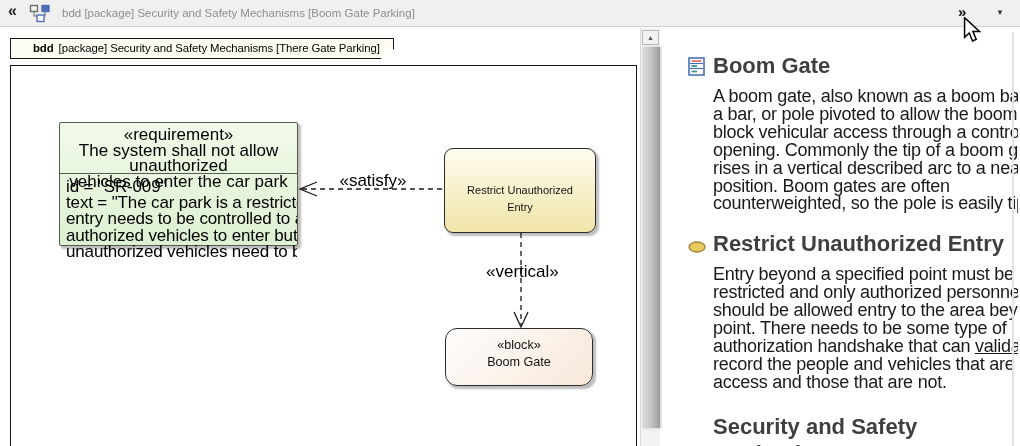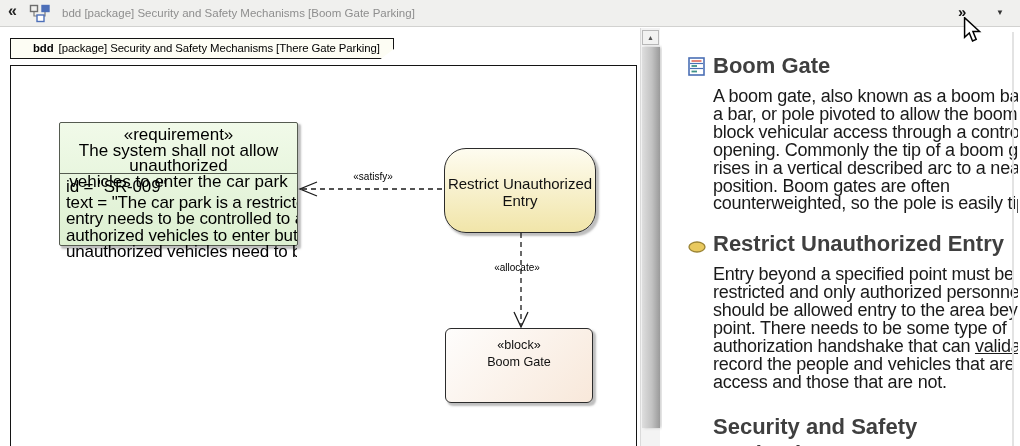--- a/index.html
+++ b/index.html
@@ -41,34 +41,34 @@
   .req{
     left:59px;top:122px;width:239px;height:124px;
     border:1.2px solid var(--requirement-border,#555b50);border-radius:2px;
     background:linear-gradient(180deg,var(--requirement-fill-top,#f1fae9),var(--requirement-fill-bottom,#ddf0d1));
     font-size:17px;color:#000;
   }
   .req-head{height:51px;border-bottom:1.2px solid var(--requirement-border,#555b50);
     box-sizing:border-box;padding-top:4px;line-height:15.6px;white-space:pre-line;}
   .req-body{text-align:left;padding:5px 4px 0 6px;line-height:16.2px;white-space:pre;overflow:hidden;letter-spacing:-0.15px;}
   .usecase{
-    left:444px;top:148px;width:152px;height:85px;border-radius:22px;
+    left:444px;top:148px;width:152px;height:85px;border-radius:9px;
     border:1.3px solid var(--node-border,#2b2b2b);
     background:linear-gradient(180deg,var(--usecase-fill-top,#fefcf0),var(--usecase-fill-bottom,#f1e5a9));
-    font-size:15px;color:#111;padding-top:9px;line-height:17px;white-space:pre-line;
+    font-size:11px;color:#111;padding-top:16px;line-height:17px;white-space:pre-line;
   }
   .block{
-    left:445px;top:328px;width:148px;height:75px;border-radius:6px;
+    left:445px;top:328px;width:148px;height:58px;border-radius:12px;
     border:1.3px solid var(--node-border,#2b2b2b);
     background:linear-gradient(135deg,var(--block-fill-top,#fefdfc),var(--block-fill-bottom,#f8e8da));
     font-size:12.6px;color:#111;padding-top:8px;line-height:17px;
   }
   .conn-svg{position:absolute;overflow:visible;}
   .conn-label{
-    position:absolute;font-size:10px;color:#000;white-space:nowrap;text-align:center;
+    position:absolute;font-size:17px;color:#000;white-space:nowrap;text-align:center;
   }
   
   .vscroll{position:absolute;left:640px;top:28px;width:20px;height:418px;
     background:#f3f3f3;border-left:1px solid #dadada;box-sizing:border-box;}
   .vscroll-up{position:absolute;left:1px;top:2px;width:17px;height:15px;
     background:#f2f2f1;border:1px solid #b9b9b9;box-sizing:border-box;
     font-size:7px;color:#555;text-align:center;line-height:13px;}
   .vscroll-thumb{position:absolute;left:1px;top:19px;width:18px;height:381px;
     background:linear-gradient(90deg,#dedede 0%,#c2c2c2 55%,#9a9a9a 100%);
     box-shadow:2px 0 3px rgba(0,0,0,0.18);}
@@ -137,21 +137,21 @@
   <svg class="conn-svg" style="left:296px;top:145px;" width="152" height="34">
     <line x1="6" y1="17" x2="150" y2="17" stroke="#1a1a1a" stroke-width="1.3" stroke-dasharray="5,4"></line>
     <polyline points="21,10 4,17 21,24" fill="none" stroke="#1a1a1a" stroke-width="1.3"></polyline>
   </svg>
   <div class="conn-label" style="left:338px;top:144px;width:70px;">«satisfy»</div>
 
   <svg class="conn-svg" style="left:505px;top:206px;" width="34" height="96">
     <line x1="16" y1="0" x2="16" y2="92" stroke="#1a1a1a" stroke-width="1.3" stroke-dasharray="5,4"></line>
     <polyline points="9,79 16,94 23,79" fill="none" stroke="#1a1a1a" stroke-width="1.3"></polyline>
   </svg>
-  <div class="conn-label" style="left:486px;top:235px;width:62px;">«allocate»</div>
+  <div class="conn-label" style="left:486px;top:235px;width:62px;">«vertical»</div>
 </div>
 
 <div class="vscroll">
   <div class="vscroll-up">▲</div>
   <div class="vscroll-thumb"></div>
 </div>
 
 <div class="panel">
 
   <div class="doc-section">

